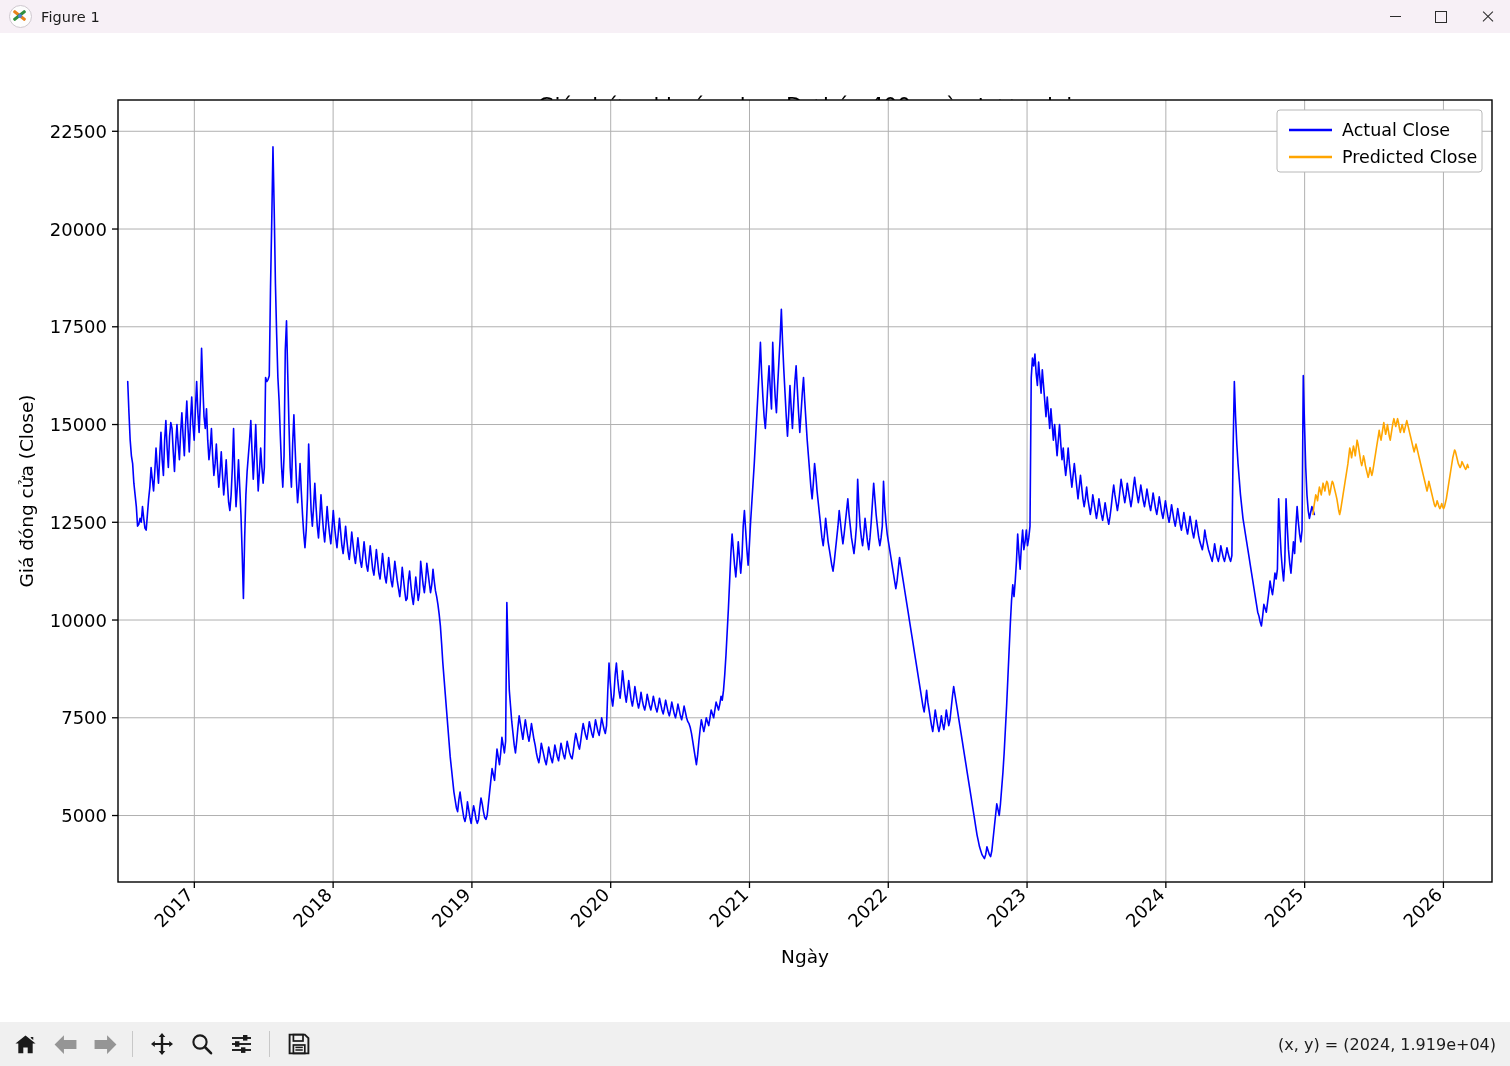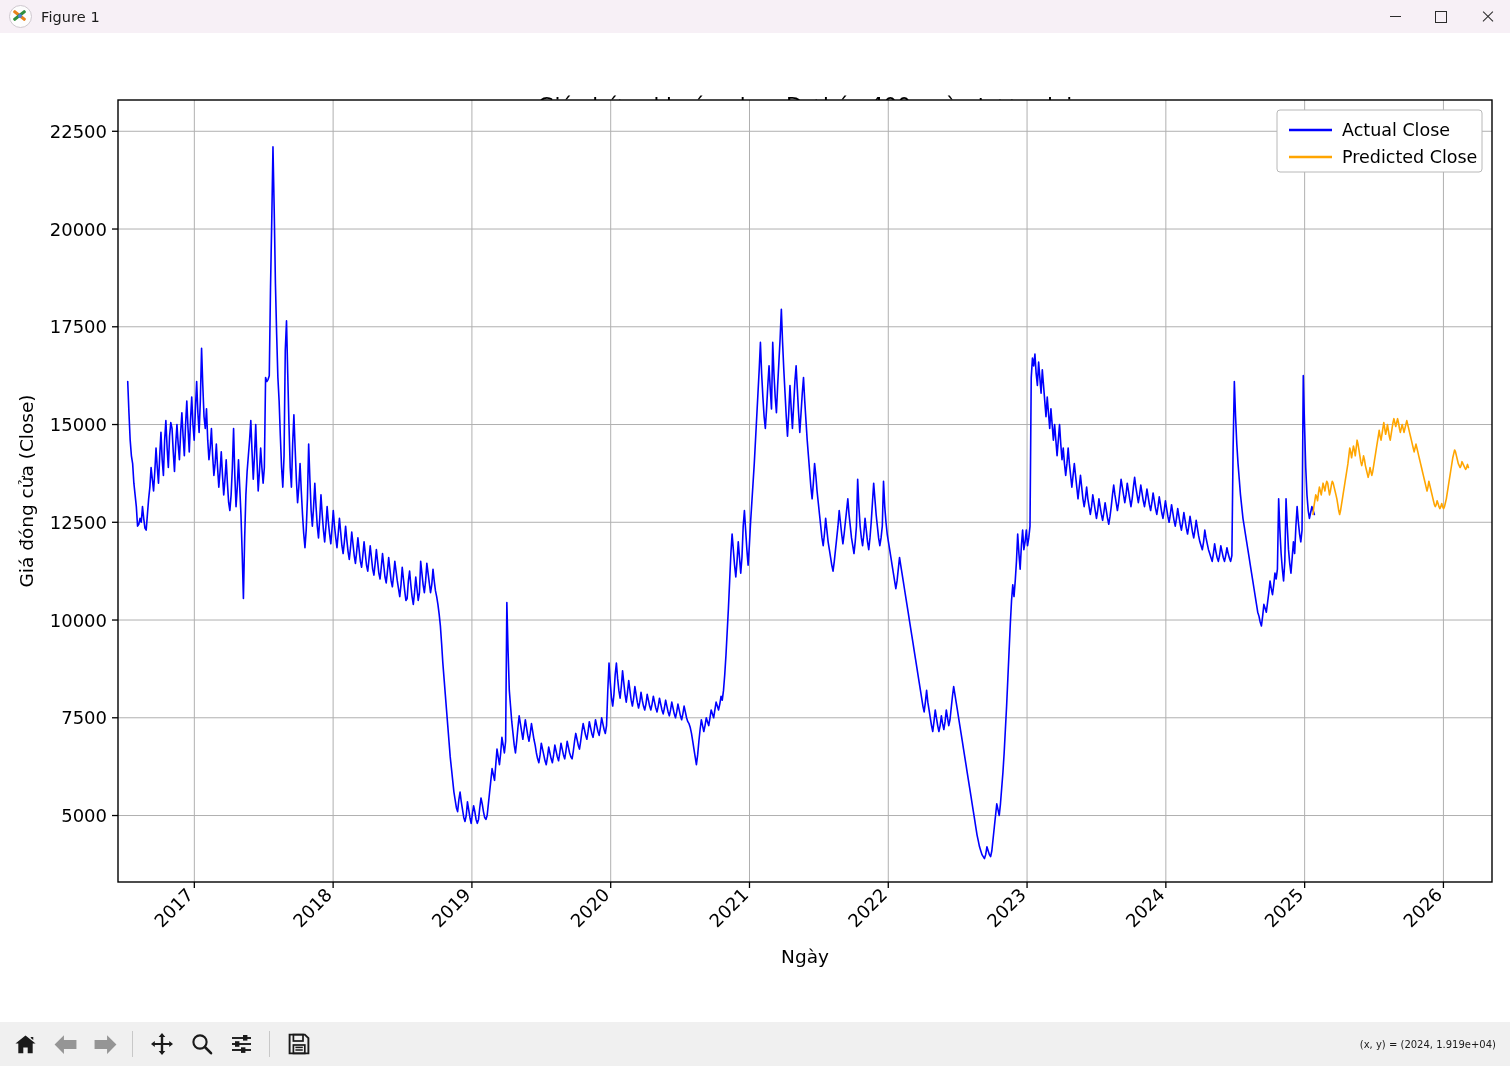--- a/index.html
+++ b/index.html
@@ -41,21 +41,21 @@
   
   #toolbar{
     position:absolute;left:0;top:1022px;width:1510px;height:44px;
     background:#f0f0f0;display:flex;align-items:center;
   }
   .tb-btn{width:38px;height:38px;display:flex;align-items:center;justify-content:center;margin-left:2px;}
   .tb-btn:first-child{margin-left:6px;}
   .tb-sep{width:1px;height:26px;background:#c8c8c8;margin:0 8px;}
   #coords{
     position:absolute;right:14px;top:0;height:44px;display:flex;align-items:center;
-    font-size:10px;color:#1b1b1b;
+    font-size:16px;color:#1b1b1b;
   }
 </style>
 </head>
 <body>
 
 <div id="window">
 
   <div id="titlebar">
     <div id="app-icon">
       <span class="b1"></span>

